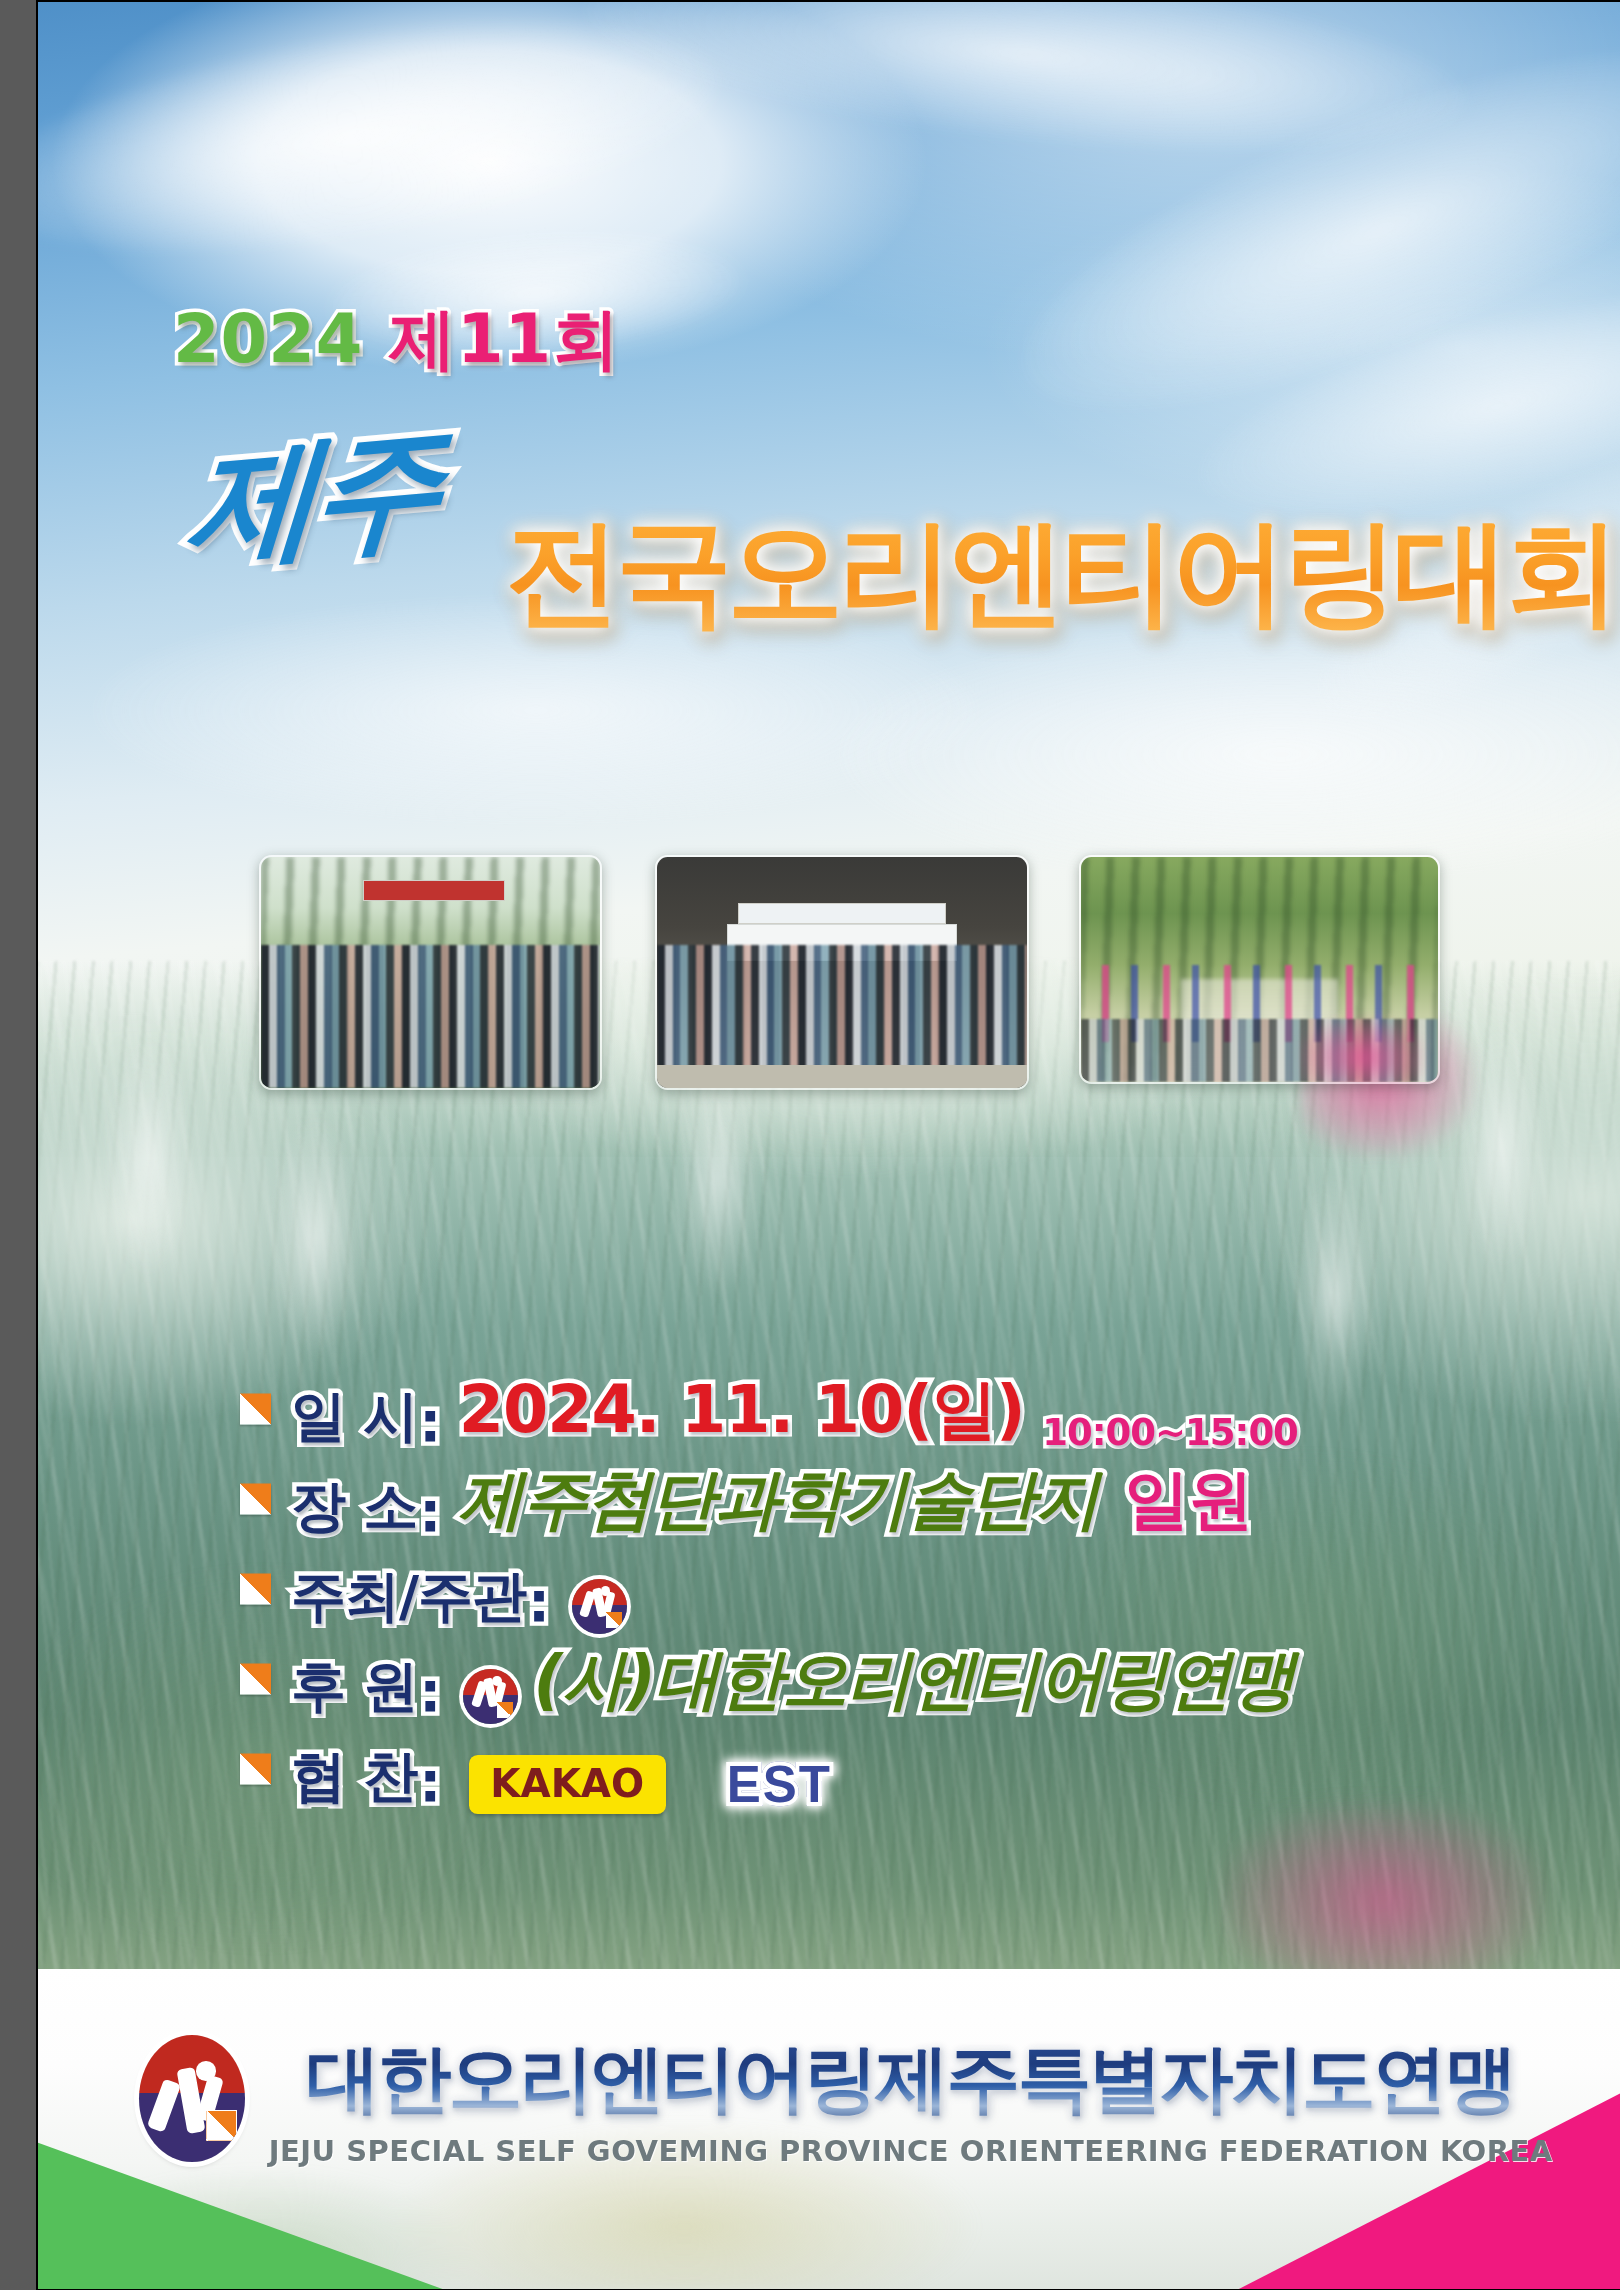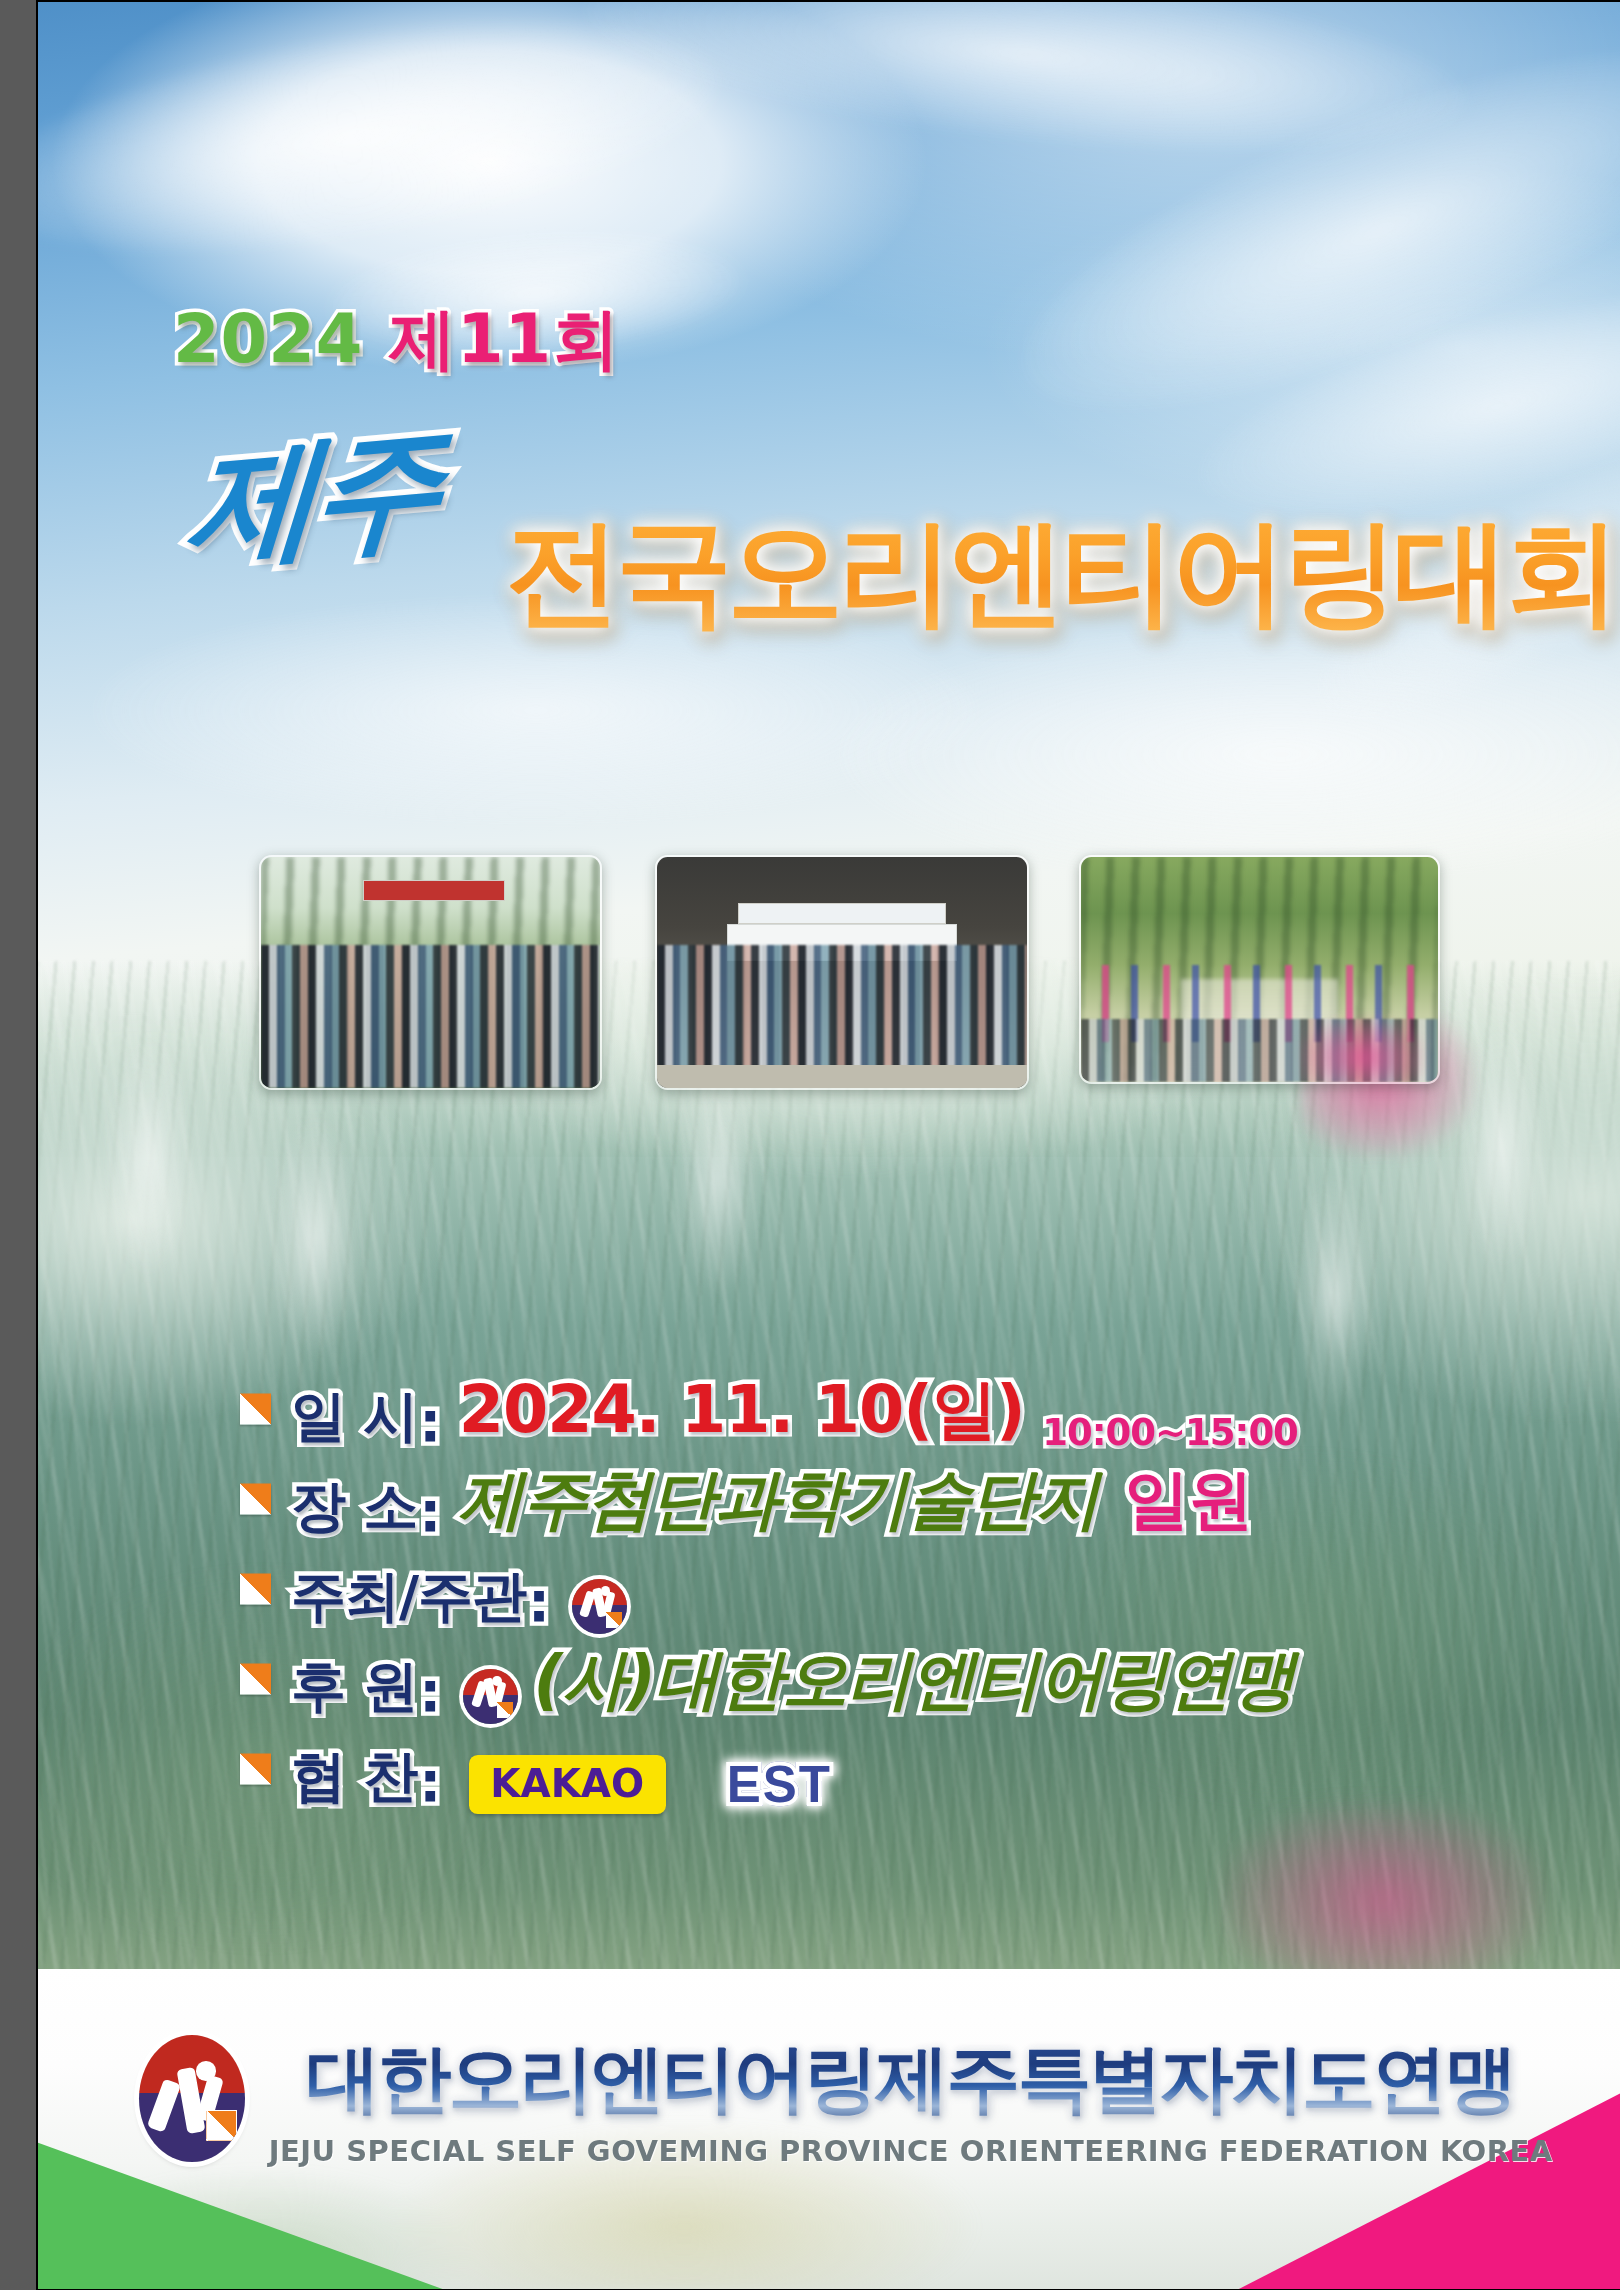--- a/index.html
+++ b/index.html
@@ -260,21 +260,21 @@
     background:linear-gradient(to bottom left,#ef7d1a 0 50%, #ffffff 50% 100%);
   }
 
   
   .kakao {
     display:inline-flex; align-items:center; justify-content:center;
     margin-left:21.6px; padding:5.9px 21.6px 7.8px;
     background:#fbe300; border-radius:8.8px;
     font-size:39px; font-weight:bold; letter-spacing:0px;
     font-family:"DejaVu Sans", sans-serif;
-    color:#4c1d95;
+    color:#7f1d1d;
     box-shadow:0 2px 3.9px rgba(0,0,0,.25);
   }
   .est {
     margin-left:61px;
     font-size:51px; font-weight:bold; letter-spacing:2px;
     font-family:Liberation Sans, sans-serif;
     color:#3a4a9c;
     -webkit-text-stroke:7.8px #ffffff; paint-order:stroke fill;
     background:linear-gradient(180deg,#414f9e 0 30%, #ffffff 30% 44%, #414f9e 44% 72%, #e9eaf4 72% 84%, #414f9e 84% 100%);
     -webkit-background-clip:text; background-clip:text;

